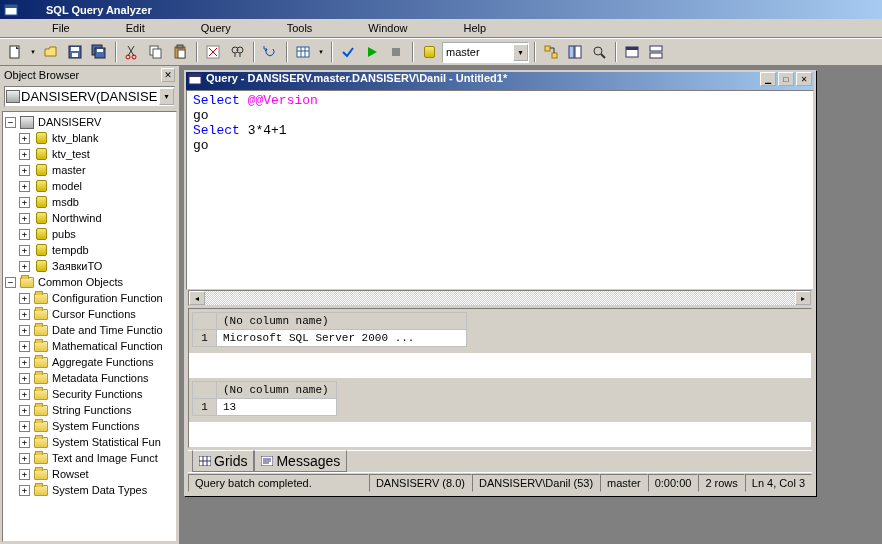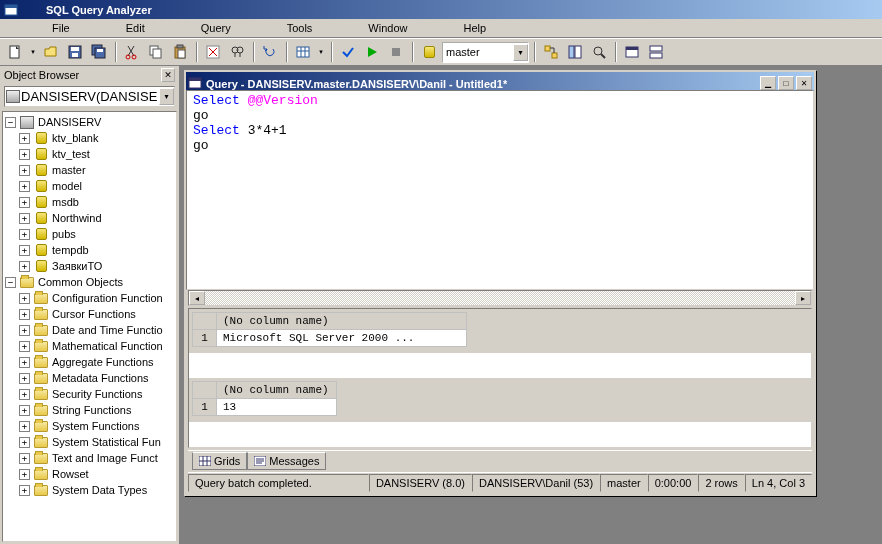--- a/index.html
+++ b/index.html
@@ -140,21 +140,21 @@
   border: 2px solid #d4d0c8;
   background: #d4d0c8;
   display: flex;
   flex-direction: column;
   box-shadow: 1px 1px 0 #000;
 }
 .qwin-title {
   background: linear-gradient(to right, #0a246a, #a6caf0);
   height: 18px;
   display: flex;
-  align-items: flex-end;
+  align-items: flex-start;
   color: #fff;
   font-weight: bold;
   padding: 0 2px;
 }
 .qwin-title .t { flex: 1; padding-left: 2px; }
 .winbtn {
   width: 16px; height: 14px;
   background: #d4d0c8;
   border: 1px outset #fff;
   margin-left: 2px;
@@ -223,21 +223,21 @@
   margin: 0 2px 2px 2px;
   padding-left: 4px;
   gap: 0;
 }
 .tab {
   padding: 2px 6px;
   border: 1px solid #808080;
   border-top: 1px solid #fff;
   background: #d4d0c8;
   display: flex; align-items:center; gap:3px;
-  font-size: 11px;
+  font-size: 14px;
 }
 .tab .ticon { width:12px; height:10px;}
 .statusbar {
   height: 20px;
   background: #d4d0c8;
   border-top: 1px solid #fff;
   display: flex;
   align-items: center;
   font-size: 11px;
   margin: 0 2px 2px 2px;

